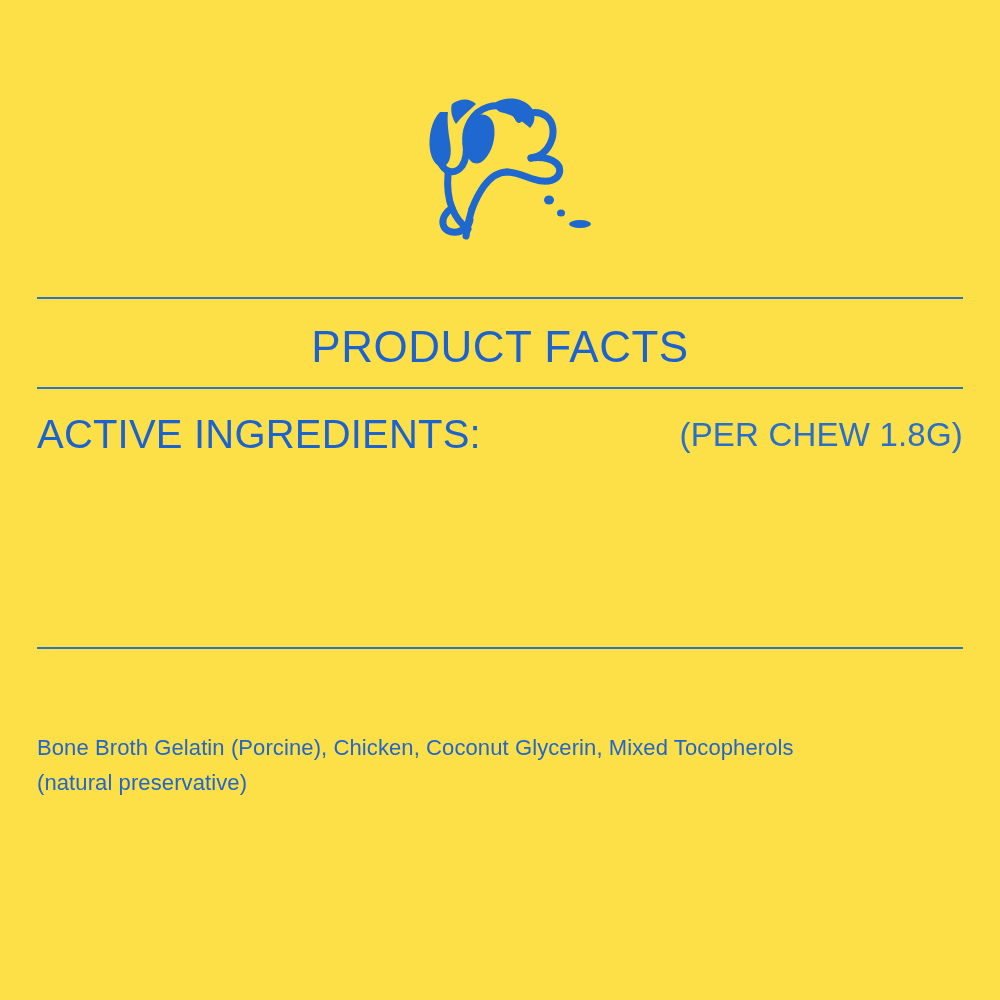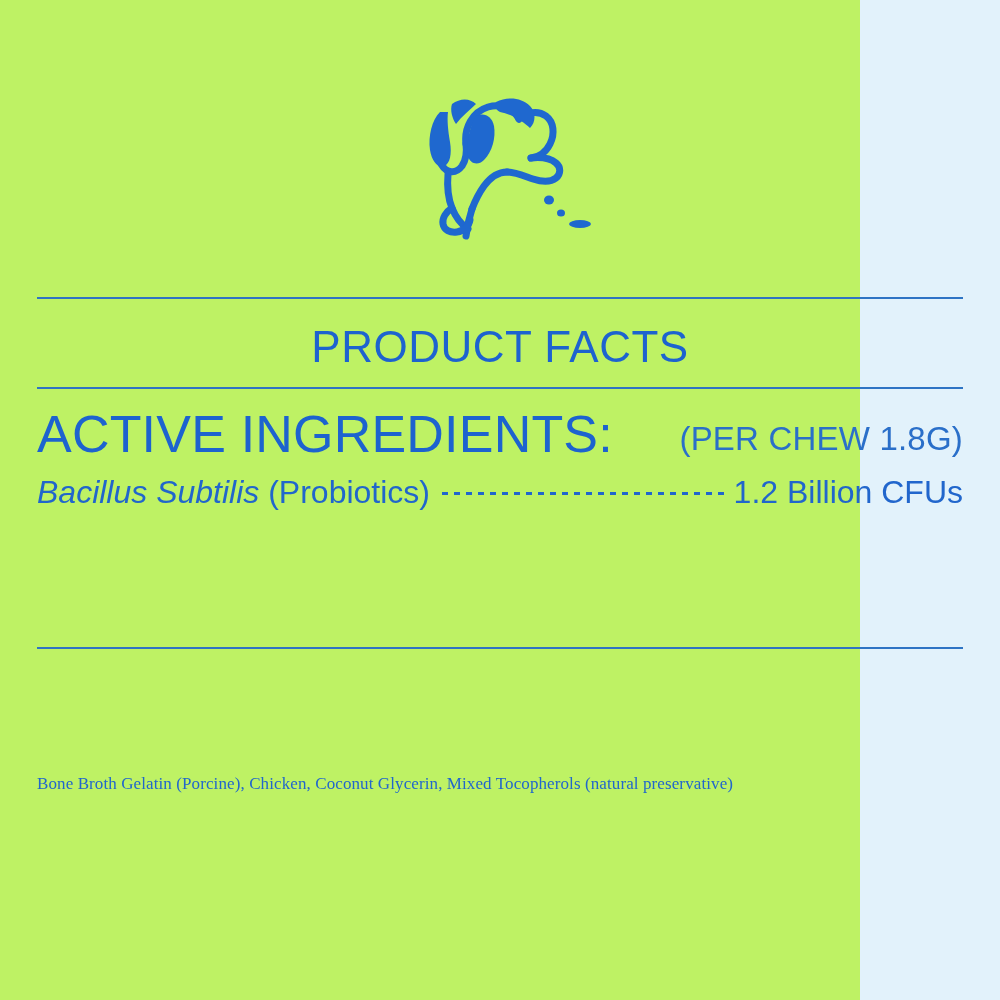--- a/index.html
+++ b/index.html
@@ -11,23 +11,23 @@
     width: 1000px;
     height: 1000px;
     background: #e2f2fb;
     font-family: "Liberation Sans", sans-serif;
     -webkit-font-smoothing: antialiased;
     overflow: hidden;
   }
 
   .label-panel {
     position: relative;
-    width: 860px;
+    width: 1000px;
     height: 1000px;
-    background: #bef264;
+    background: #fde047;
     box-sizing: border-box;
   }
 
   
   .logo-wrap {
     position: absolute;
     top: 78px;
     left: 0;
     width: 1000px;
     height: 175px;
@@ -72,21 +72,21 @@
     position: absolute;
     top: 411px;
     left: 37px;
     width: 926px;
     height: 48px;
     display: flex;
     align-items: baseline;
     justify-content: space-between;
   }
   .section-heading {
-    font-size: 52px;
+    font-size: 40px;
     font-weight: 500;
     color: #1d63cf;
     letter-spacing: 0.2px;
     line-height: 46px;
     white-space: nowrap;
   }
   .per-chew {
     font-size: 33px;
     font-weight: 400;
     color: #2a6fc9;
@@ -140,29 +140,28 @@
 
   
   .inactive-header {
     position: absolute;
     top: 688px;
     left: 37px;
     width: 926px;
   }
   .inactive-body {
     position: absolute;
-    top: 766px;
+    top: 730px;
     left: 37px;
     width: 830px;
-    font-size: 17px;
+    font-size: 22px;
     font-weight: 400;
     color: #2166cc;
     line-height: 35px;
     letter-spacing: 0.1px;
-    font-family: Liberation Serif, serif;
   }
 </style>
 </head>
 <body>
 
 <div class="label-panel">
 
   <div class="logo-wrap">
     <svg viewBox="0 0 200 168" xmlns="http://www.w3.org/2000/svg">
       <g fill="none" stroke="#1f68cf" stroke-width="7" stroke-linecap="round" stroke-linejoin="round">
@@ -208,27 +207,20 @@
 
   <div class="active-header-row">
     <div class="section-heading">ACTIVE INGREDIENTS:</div>
     <div class="per-chew">(PER CHEW 1.8G)</div>
   </div>
 
   <div class="ingredients-list">
 
 
 
-    <div class="ingredient-row">
-      <span class="ing-name">
-        <span class="genus">Bacillus Subtilis</span><span></span><span> (Probiotics)</span>
-      </span>
-      <span class="ing-leader"></span>
-      <span class="ing-value">1.2 Billion CFUs</span>
-    </div>
 
   </div>
 
   <div class="rule rule-bottom"></div>
 
 
   <div class="inactive-body">Bone Broth Gelatin (Porcine), Chicken, Coconut Glycerin, Mixed Tocopherols (natural preservative)</div>
 
 </div>
 

